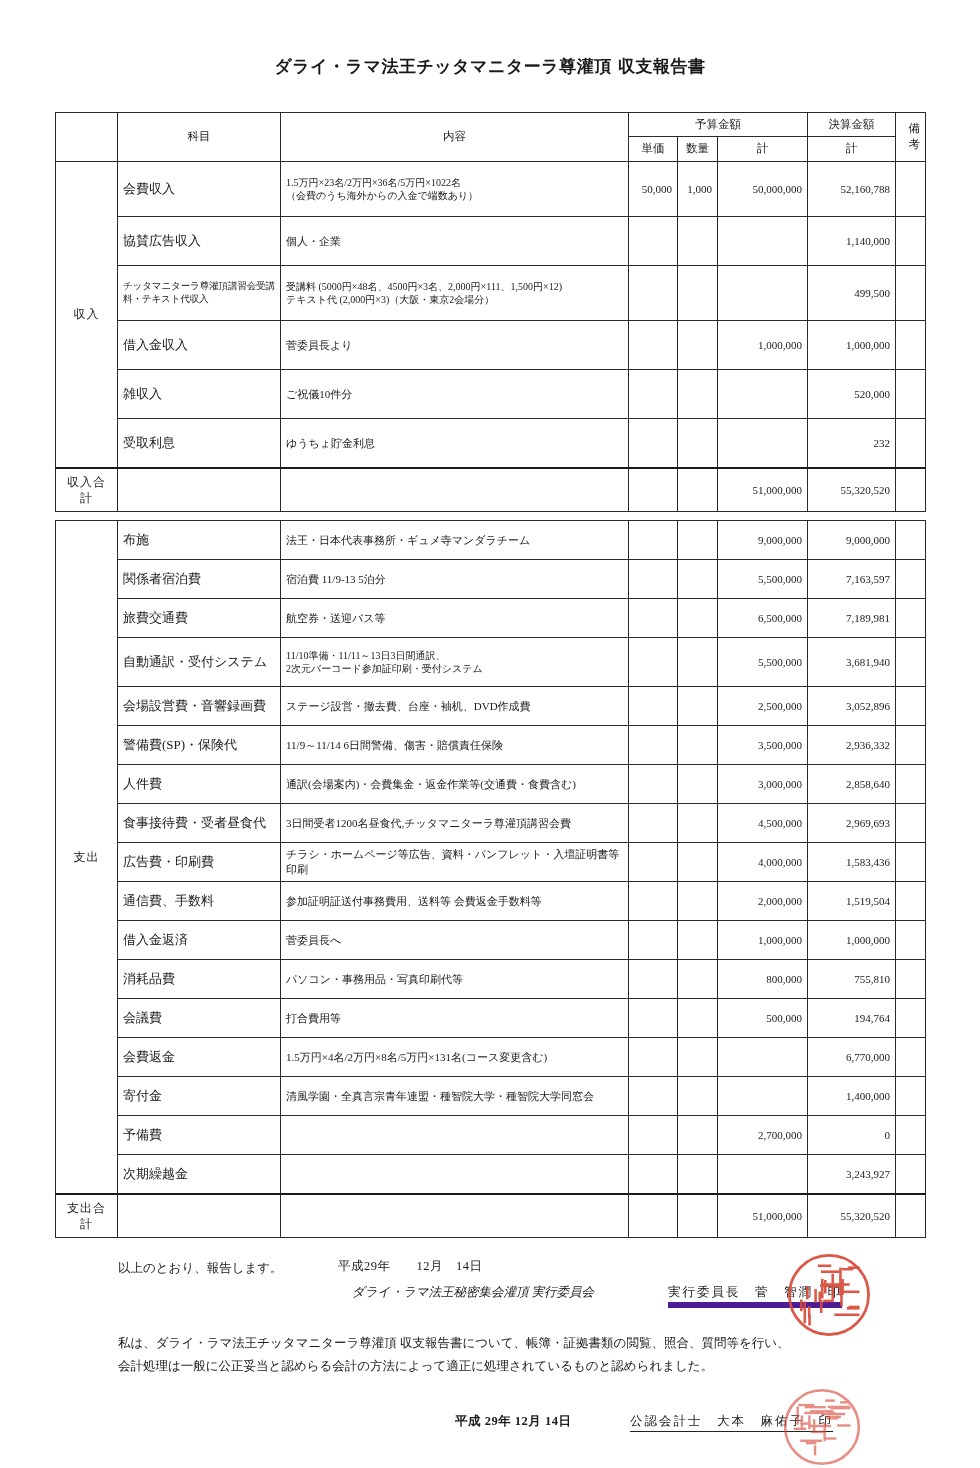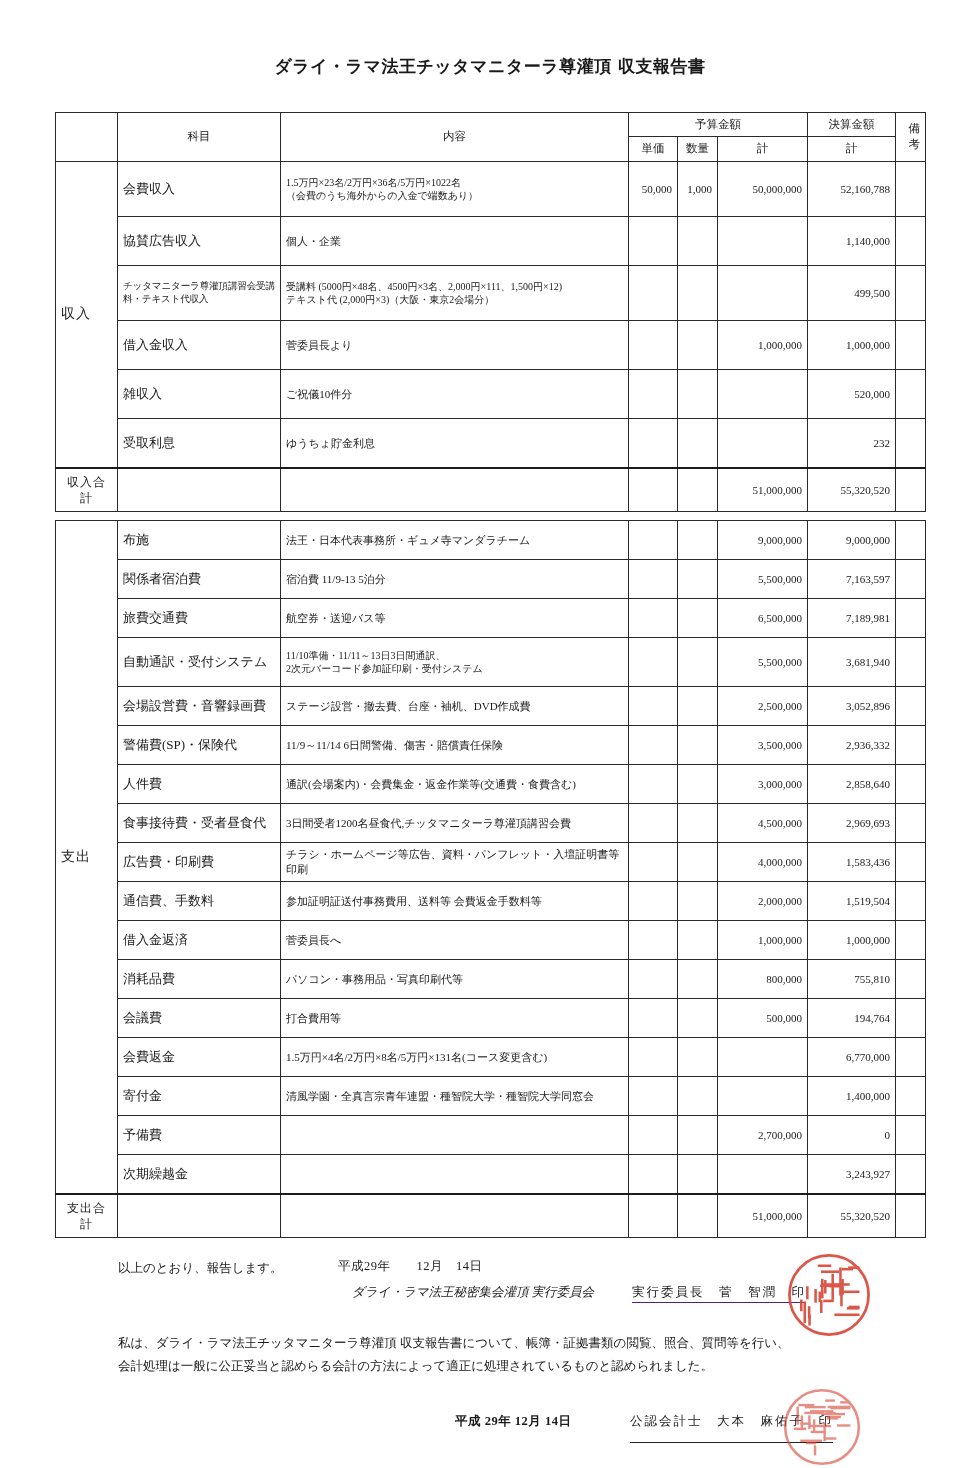--- a/index.html
+++ b/index.html
@@ -67,23 +67,23 @@
   col.c-settle { width: 88px; }
   col.c-note   { width: 30px; }
 
   .hdr {
     text-align: center;
     font-size: 11.5px;
     height: 19px;
   }
 
   .side-cell {
-    text-align: left;
+    text-align: center;
     vertical-align: middle;
-    font-size: 14px;
+    font-size: 12px;
     letter-spacing: 1px;
   }
   .item-cell {
     text-align: left;
     font-size: 13px;
   }
   .item-cell.sm { font-size: 9.6px; letter-spacing: -0.2px; }
   .desc-cell {
     text-align: left;
     font-size: 11px;
@@ -125,41 +125,41 @@
     font-size: 12.5px;
   }
   .fl-row {
     position: absolute;
     white-space: nowrap;
   }
   .report-line  { left: 118px; top: 12px; }
   .date-line1   { left: 338px; top: 10px; letter-spacing: 0.5px;}
   .org-line     { left: 352px; top: 36px; font-style: italic; }
   .chair-line   {
-    left: 632px; top: 36px;
-    border-bottom: 1px solid #4c1d95;
+    left: 668px; top: 36px;
+    border-bottom: 6px solid #4c1d95;
     padding-bottom: 1px;
     letter-spacing: 2px;
     font-family: Liberation Mono, monospace;
   }
 
   .audit-block {
     position: absolute;
     left: 118px;
     top: 84px;
     font-size: 12.5px;
     line-height: 1.85;
   }
   .audit-block div { white-space: nowrap; }
 
   .date-line2 { left: 455px; top: 165px; letter-spacing: 0.5px; font-weight: bold; }
   .cpa-line   {
     left: 630px; top: 165px;
     border-bottom: 1px solid #222;
-    padding-bottom: 12px;
+    padding-bottom: 1px;
     letter-spacing: 2px;
   }
 
   
   .seal {
     position: absolute;
     border-radius: 50%;
     box-sizing: border-box;
   }
   .seal svg { display: block; }

